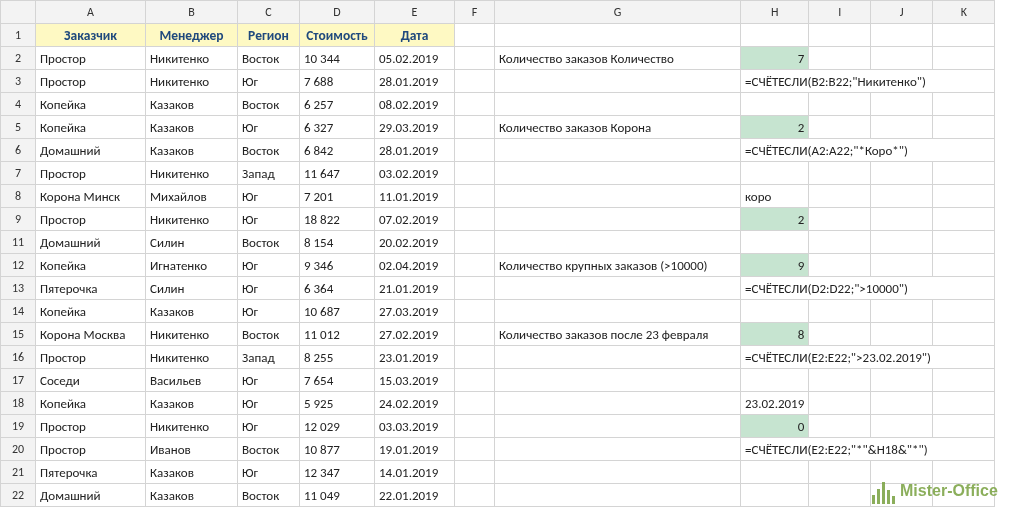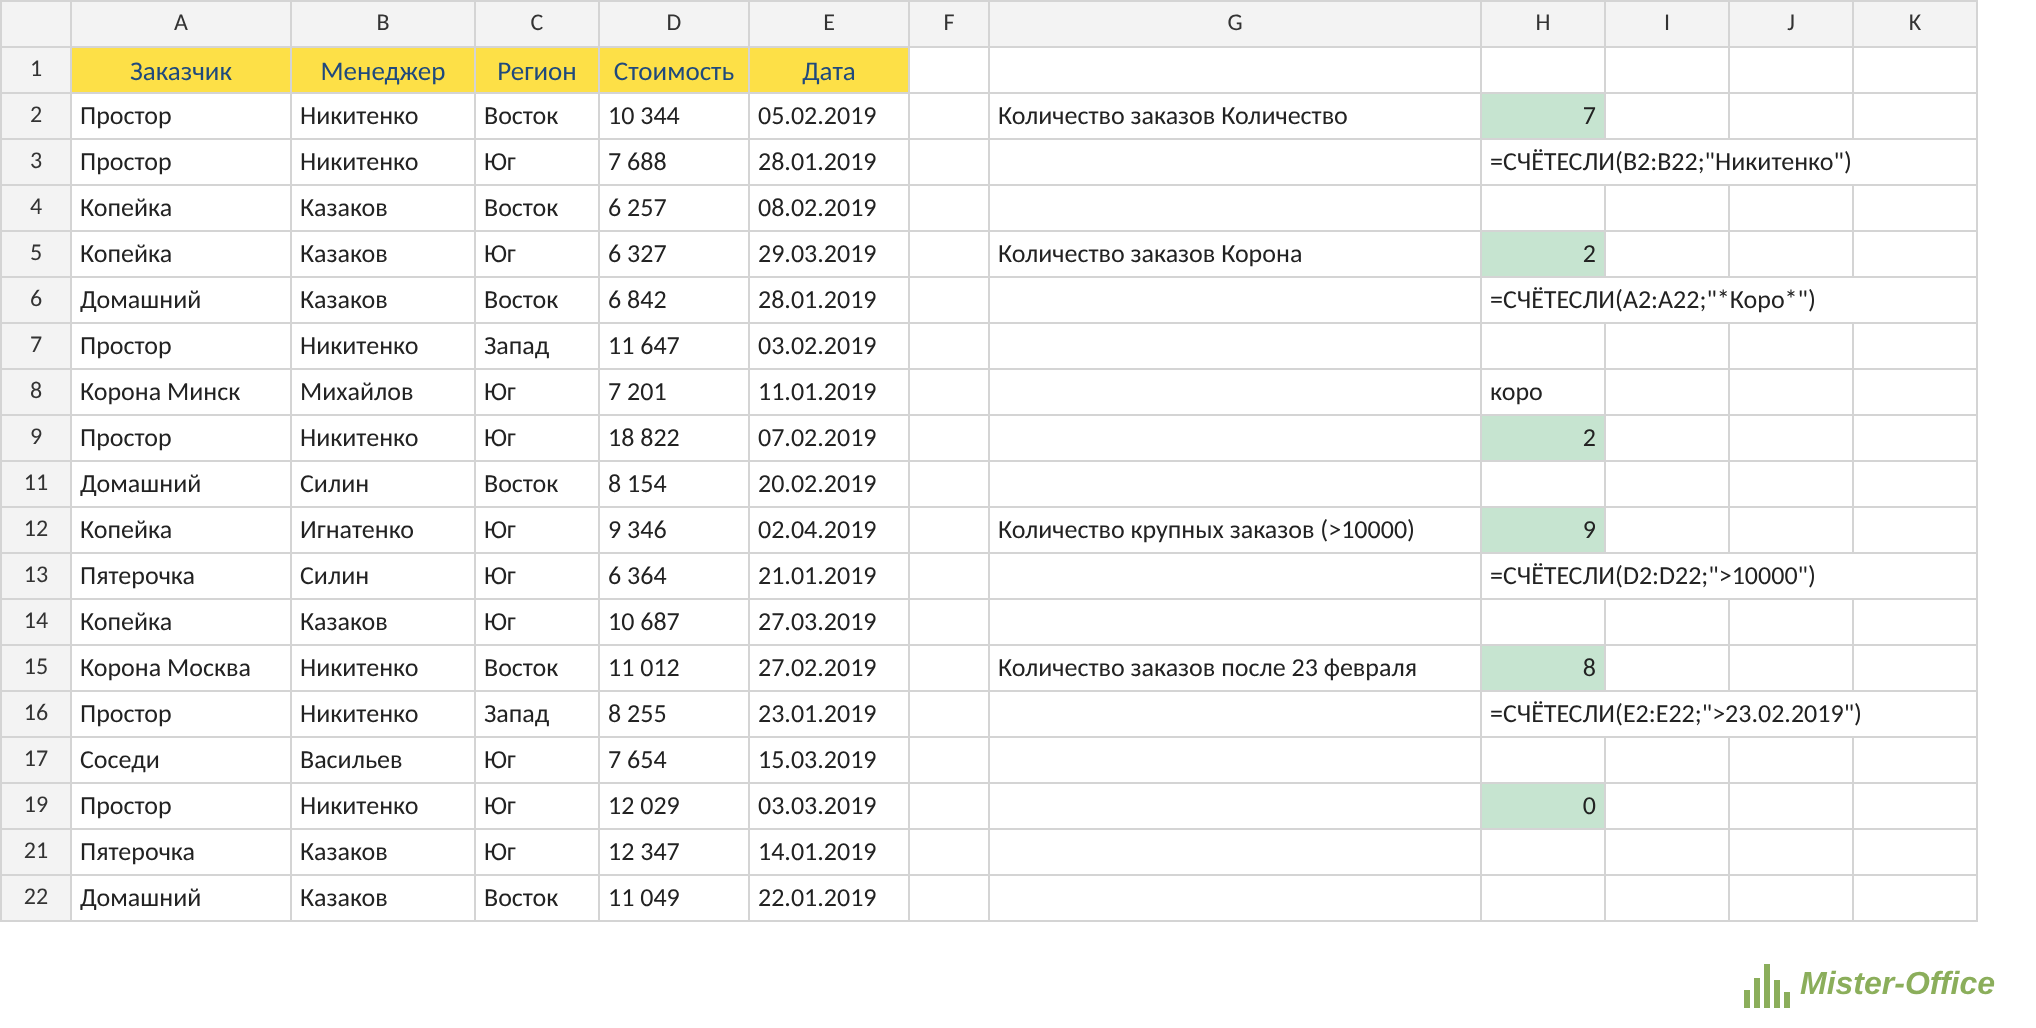--- a/index.html
+++ b/index.html
@@ -34,41 +34,40 @@
   }
   .sheet tbody th.rowhdr {
     background: #f3f3f3;
     text-align: center;
     font-weight: normal;
     color: #333;
     width: 26px;
     font-size: 12px;
   }
   .hdr-cell {
-    background: #fde047;
+    background: #fef9c3;
     text-align: center;
-    font-weight: normal;
+    font-weight: bold;
     color: #1f497d;
     font-size: 13.5px;
   }
   .num { text-align: left; }
   .green {
     background: #c6e4d0;
     text-align: right;
   }
   .logo-wrap {
     position: absolute;
     left: 872px;
     top: 482px;
     display: flex;
-    align-items: center;
+    align-items: flex-start;
     gap: 5px;
     font-family: Arial, sans-serif;
     opacity: 0.9;
-    font-style: italic;
   }
   .logo-bars {
     display: flex;
     align-items: flex-end;
     gap: 2px;
     height: 22px;
   }
   .logo-bars span {
     width: 3px;
     background: #7fa64a;
@@ -322,32 +321,57 @@
         <td class="num">7 654</td>
         <td class="num">15.03.2019</td>
         <td></td>
         <td></td>
         <td></td>
         <td></td>
         <td></td>
         <td></td>
       </tr>
       <tr>
+        <th class="rowhdr">18</th>
+        <td>Копейка</td>
+        <td>Казаков</td>
+        <td>Юг</td>
+        <td class="num">5 925</td>
+        <td class="num">24.02.2019</td>
+        <td></td>
+        <td></td>
+        <td class="num">23.02.2019</td>
+        <td></td>
+        <td></td>
+        <td></td>
+      </tr>
+      <tr>
         <th class="rowhdr">19</th>
         <td>Простор</td>
         <td>Никитенко</td>
         <td>Юг</td>
         <td class="num">12 029</td>
         <td class="num">03.03.2019</td>
         <td></td>
         <td></td>
         <td class="green">0</td>
         <td></td>
         <td></td>
         <td></td>
+      </tr>
+      <tr>
+        <th class="rowhdr">20</th>
+        <td>Простор</td>
+        <td>Иванов</td>
+        <td>Восток</td>
+        <td class="num">10 877</td>
+        <td class="num">19.01.2019</td>
+        <td></td>
+        <td></td>
+        <td colspan="4">=СЧЁТЕСЛИ(E2:E22;"*"&amp;H18&amp;"*")</td>
       </tr>
       <tr>
         <th class="rowhdr">21</th>
         <td>Пятерочка</td>
         <td>Казаков</td>
         <td>Юг</td>
         <td class="num">12 347</td>
         <td class="num">14.01.2019</td>
         <td></td>
         <td></td>

